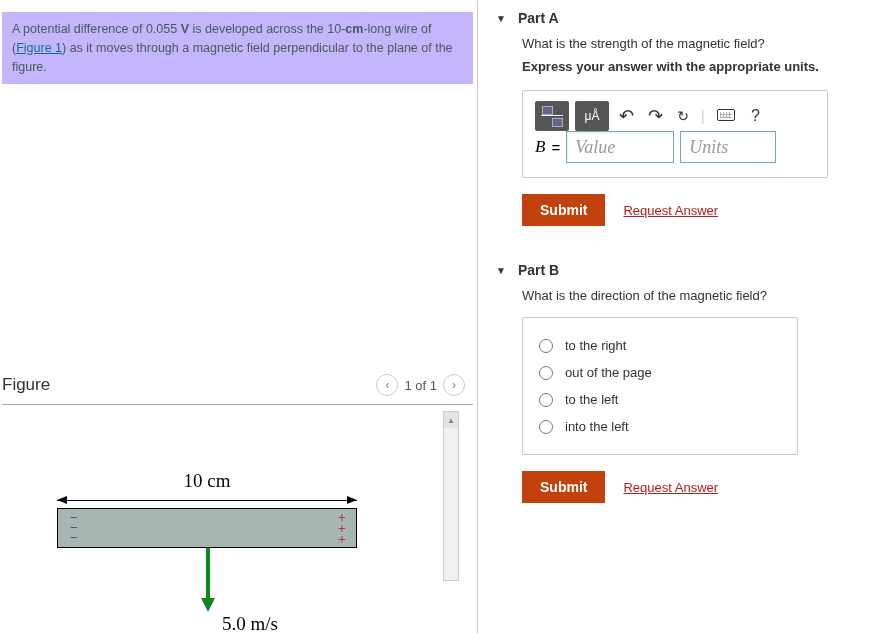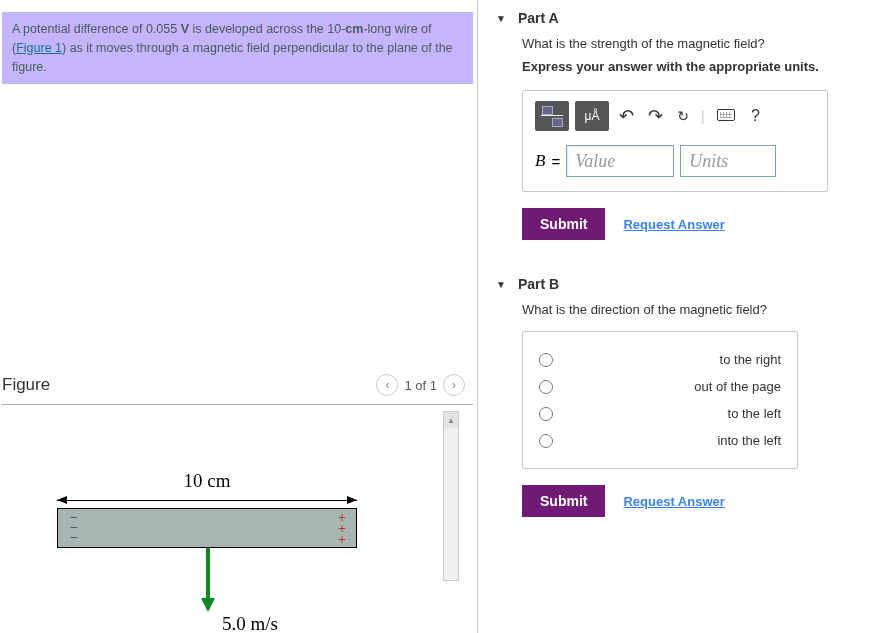--- a/index.html
+++ b/index.html
@@ -125,21 +125,21 @@
   }
   .part-body { padding-left: 26px; }
   .q-text { font-size: 13px; color: #333; margin-bottom: 8px; }
   .q-bold { font-weight: bold; font-size: 13px; color: #333; margin-bottom: 16px; }
   .answer-box {
     width: 306px; border: 1px solid #c8c8c8;
     border-radius: 2px; padding: 10px 12px 14px 12px;
   }
   .toolbar {
     display: flex; align-items: center; gap: 6px;
-    margin-bottom: 14px;
+    margin-bottom: 0;
   }
   .tb-dark {
     width: 34px; height: 30px; background: #555; border-radius: 2px;
     display: flex; align-items: center; justify-content: center;
     color: #fff; font-size: 12px;
   }
   .tb-frac {
     width: 34px; height: 30px; background: #555; border-radius: 2px;
     position: relative;
   }
@@ -175,35 +175,35 @@
   .eq { font-size: 15px; color: #000; }
   .val-box, .unit-box {
     height: 32px; border: 1px solid #7aa; padding: 4px 8px;
     font-family: Georgia, serif; font-style: italic;
     font-size: 18px; color: #999; display: flex; align-items: center;
   }
   .val-box { width: 108px; box-shadow: inset 1px 1px 2px rgba(0,0,0,.1); }
   .unit-box { width: 96px; }
   .actions { display: flex; align-items: center; gap: 18px; margin-top: 16px; }
   .submit-btn {
-    background: #701a75; color: #fff; border: none;
+    background: #c2410c; color: #fff; border: none;
     padding: 8px 18px; font-size: 14px; font-weight: bold;
     cursor: pointer;
   }
   .req-link {
-    color: #3b82f6; font-size: 13px; font-weight: bold;
+    color: #b91c1c; font-size: 13px; font-weight: normal;
     text-decoration: underline; cursor: pointer;
   }
   .mc-box {
     width: 276px; border: 1px solid #c8c8c8;
     border-radius: 2px; padding: 14px 16px;
   }
   .mc-row {
     display: flex; align-items: center; gap: 12px;
-    padding: 6px 0; font-size: 13px; color: #333; justify-content: space-between;
+    padding: 6px 0; font-size: 13px; color: #333;
   }
   .mc-row input { width: 14px; height: 14px; }
   .feedback {
     color: #0a6d88; font-size: 14px;
     text-decoration: underline; margin-top: 26px;
     cursor: pointer;
   }
   .kbd-icon {
     display: inline-block; width: 18px; height: 12px;
     border: 1px solid #333; border-radius: 2px;

